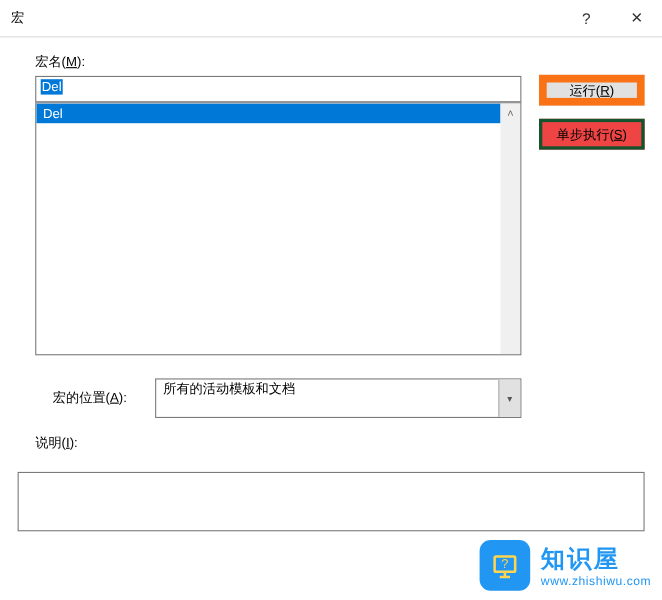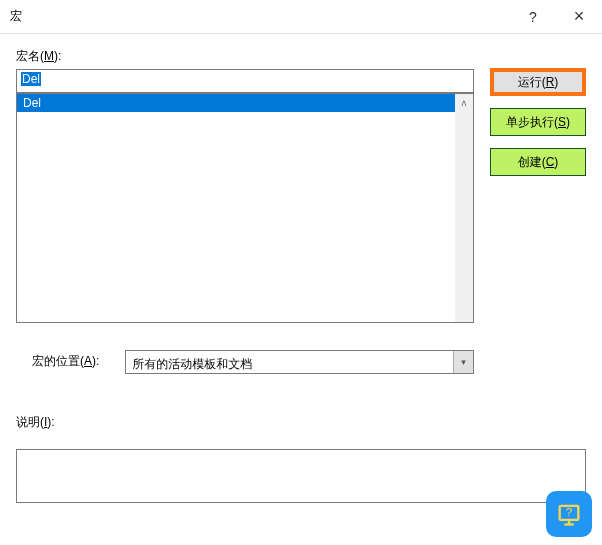--- a/index.html
+++ b/index.html
@@ -1,38 +1,38 @@
 <!DOCTYPE html>
 <html><head>
 <meta charset="utf-8">
 <style>
 * { box-sizing: border-box; margin: 0; padding: 0; }
 body { font-family: "Microsoft YaHei", "Segoe UI", sans-serif; font-size: 12px; background: #fff; width: 602px; height: 545px; overflow: hidden; position: relative; }
 .titlebar { height: 34px; display: flex; align-items: center; padding: 0 0 0 10px; background: #fff; border-bottom: 1px solid #ddd; }
 .titlebar .title { flex: 1; font-size: 12px; }
 .titlebar .ctrl { width: 46px; height: 34px; display: flex; align-items: center; justify-content: center; font-size: 14px; color: #333; }
-.content { padding: 14px 16px 10px 16px; display: flex; gap: 16px; }
+.content { padding: 14px 16px 10px 32px; display: flex; gap: 16px; }
 .left { flex: 1; }
 .right { width: 96px; display: flex; flex-direction: column; gap: 12px; padding-top: 20px; }
 .label { margin-bottom: 4px; font-size: 12px; }
 .label .ul { text-decoration: underline; }
 .name-input { width: 100%; height: 24px; border: 1px solid #7a7a7a; padding: 2px 4px; font-size: 12px; }
 .name-input::selection { background: #0078d7; color: #fff; }
 .name-highlight { background: #0078d7; color: #fff; padding: 0 1px; }
 .listbox { width: 100%; height: 230px; border: 1px solid #7a7a7a; margin-top: 0; position: relative; overflow: hidden; }
 .list-inner { position: absolute; left: 0; top: 0; right: 18px; bottom: 0; }
 .list-item { padding: 2px 6px; font-size: 12px; }
 .list-item.selected { background: #0078d7; color: #fff; }
 .scroll { position: absolute; right: 0; top: 0; bottom: 0; width: 18px; background: #f0f0f0; display: flex; flex-direction: column; align-items: center; justify-content: flex-start; }
 .scroll .arrow { width: 18px; height: 18px; display: flex; align-items: center; justify-content: center; color: #666; font-size: 10px; }
-.btn { height: 28px; border: 1px solid #14532d; background: #bef264; font-size: 12px; cursor: default; display: flex; align-items: center; justify-content: center; }
-.btn.primary { border: 4px solid #f97316; background: #e1e1e1; }
+.btn { height: 28px; border: 3px solid #14532d; background: #ef4444; font-size: 12px; cursor: default; display: flex; align-items: center; justify-content: center; }
+.btn.primary { border: 7px solid #f97316; background: #e1e1e1; }
 .row { display: flex; align-items: center; gap: 10px; margin-top: 14px; }
 .row .label { margin: 16px; }
-.select { flex: 1; height: 24px; border: 1px solid #7a7a7a; display: flex; align-items: flex-end; }
+.select { flex: 1; height: 36px; border: 1px solid #7a7a7a; display: flex; align-items: flex-start; }
 .select .sel-text { flex: 1; padding: 0 6px; font-size: 12px; }
 .select .sel-btn { width: 20px; height: 100%; border-left: 1px solid #adadad; background: #e1e1e1; display: flex; align-items: center; justify-content: center; font-size: 9px; color: #555; }
 .desc-box { width: 100%; height: 54px; border: 1px solid #7a7a7a; margin-top: 4px; }
 .bottom { padding: 0 16px; }
 .watermark { position: absolute; right: 10px; bottom: 8px; display: flex; align-items: center; gap: 10px; }
 .wm-badge { width: 46px; height: 46px; background: #2196f3; border-radius: 10px; display: flex; align-items: center; justify-content: center; position: relative; }
 .wm-badge svg { width: 28px; height: 28px; }
 .wm-text { display: flex; flex-direction: column; }
 .wm-text .zh { font-size: 22px; font-weight: bold; color: #2196f3; letter-spacing: 2px; }
 .wm-text .url { font-size: 11px; color: #2196f3; letter-spacing: 0.5px; }
@@ -66,46 +66,47 @@
     <div class="row">
       <div class="label">
         <span>宏的位置(</span><span class="ul">A</span><span>):</span>
       </div>
       <div class="select">
         <div class="sel-text">所有的活动模板和文档</div>
         <div class="sel-btn">▾</div>
       </div>
     </div>
 
-    <div class="bottom" style="padding:0; margin-top:28px;">
+    <div class="bottom" style="padding:0; margin-top:8px;">
       <div class="label">
         <span>说明(</span><span class="ul">I</span><span>):</span>
       </div>
     </div>
   </div>
 
   <div class="right">
     <div class="btn primary">
       <span>运行(<span style="text-decoration:underline">R</span>)</span>
     </div>
     <div class="btn">
       <span>单步执行(<span style="text-decoration:underline">S</span>)</span>
-    </div>
-    <div class="btn">
-      <span>创建(<span style="text-decoration:underline">C</span>)</span>
     </div>
   </div>
 </div>
 
 <div style="padding:0 16px;">
   <div class="desc-box" style="width:calc(100% - 0px);"></div>
 </div>
 
 <div class="watermark">
   <div class="wm-badge">
     <svg viewBox="0 0 24 24" fill="none" stroke="#ffd54f" stroke-width="2">
       <rect x="4" y="5" width="16" height="12" rx="1"></rect>
       <line x1="12" y1="17" x2="12" y2="21"></line>
       <line x1="8" y1="21" x2="16" y2="21"></line>
       <text x="12" y="14" text-anchor="middle" font-size="10" fill="#ffd54f" stroke="none">?</text>
     </svg>
   </div>
+  <div class="wm-text">
+    <div class="zh">知识屋</div>
+    <div class="url">www.zhishiwu.com</div>
+  </div>
 </div>
 
 </body></html>

